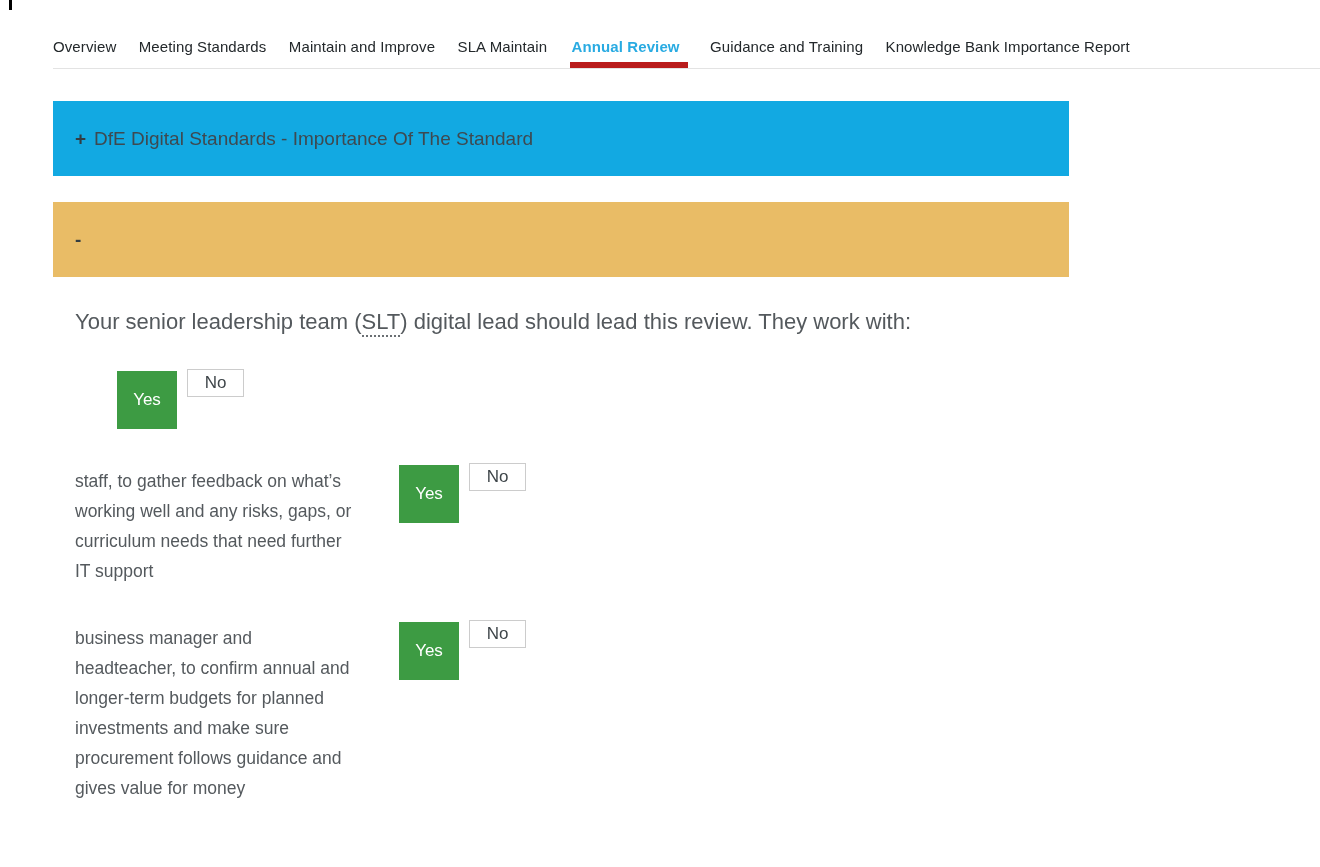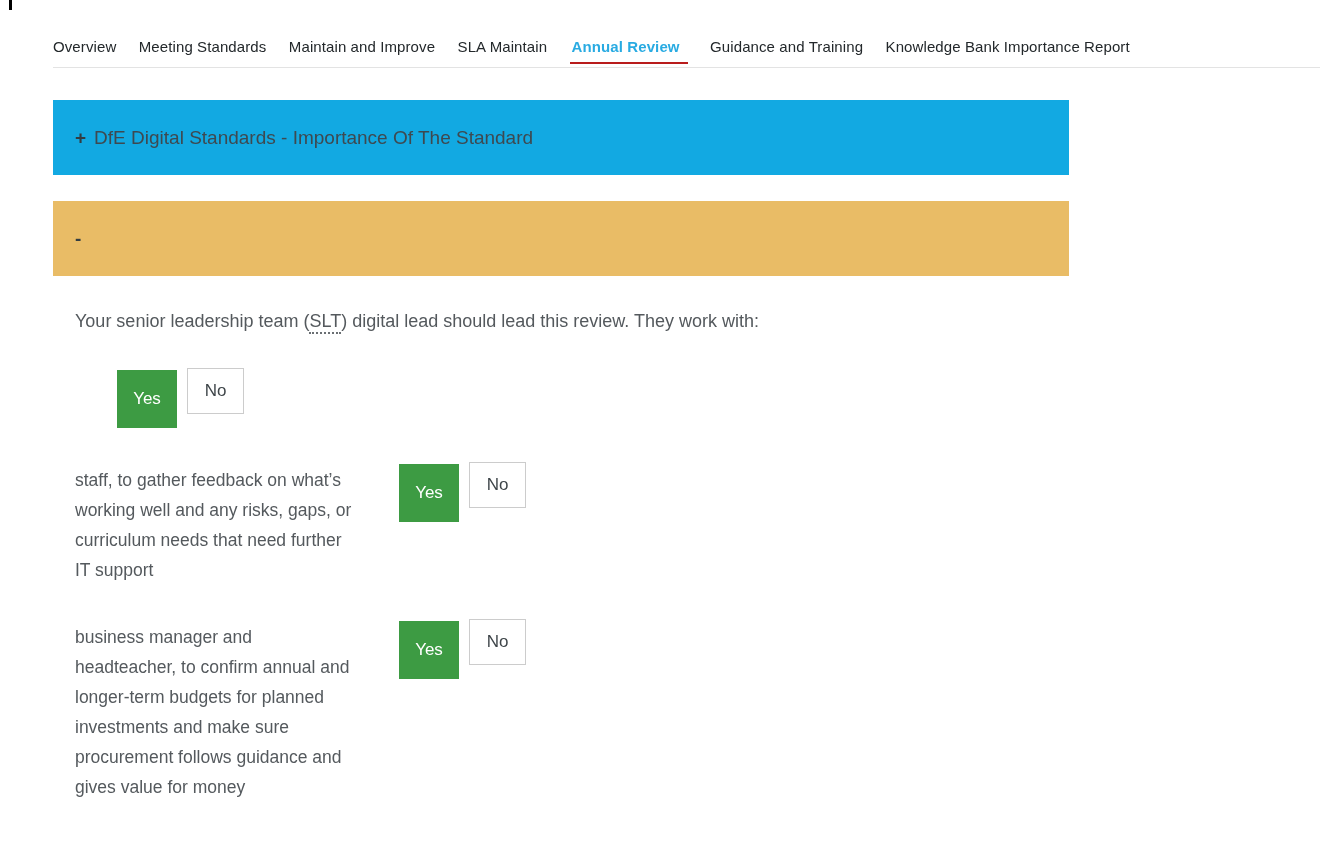--- a/index.html
+++ b/index.html
@@ -34,21 +34,21 @@
     font-size: 15px;
     color: #23282b;
     padding-bottom: 12px;
     margin-right: 18px;
     cursor: pointer;
     letter-spacing: 0.1px;
   }
   .tab.active {
     color: #29abe2;
     font-weight: bold;
-    border-bottom: 2px solid #b91c1c;
+    border-bottom: 6px solid #b91c1c;
     padding-bottom: 7px;
     padding-left: 2px;
     padding-right: 8px;
   }
 
   
   .accordion {
     margin-left: 53px;
     width: 1016px;
     height: 75px;
@@ -64,21 +64,21 @@
   .accordion .toggle {
     font-weight: 700;
     color: #333d42;
     margin-right: 8px;
   }
 
   
   .panel { margin-left: 53px; padding-left: 22px; }
   .intro {
     margin: 32px 0 0 0;
-    font-size: 18px;
+    font-size: 22px;
     color: #54595d;
     line-height: 26px;
   }
   .intro .abbr {
     border-bottom: 2px dotted #6a6f73;
     padding-bottom: 1px;
   }
 
   .question {
     display: flex;
@@ -106,21 +106,21 @@
     justify-content: center;
   }
   .btn-yes {
     width: 60px; height: 58px;
     margin-top: 2px;
     background: #3d9b43;
     color: #ffffff;
     border: none;
   }
   .btn-no {
-    width: 57px; height: 46px;
+    width: 57px; height: 28px;
     background: #ffffff;
     color: #3f464a;
     border: 1px solid #cccccc;
     margin-left: 10px;
   }
 </style>
 </head>
 <body>
 
 <div class="edge-artifact"></div>

